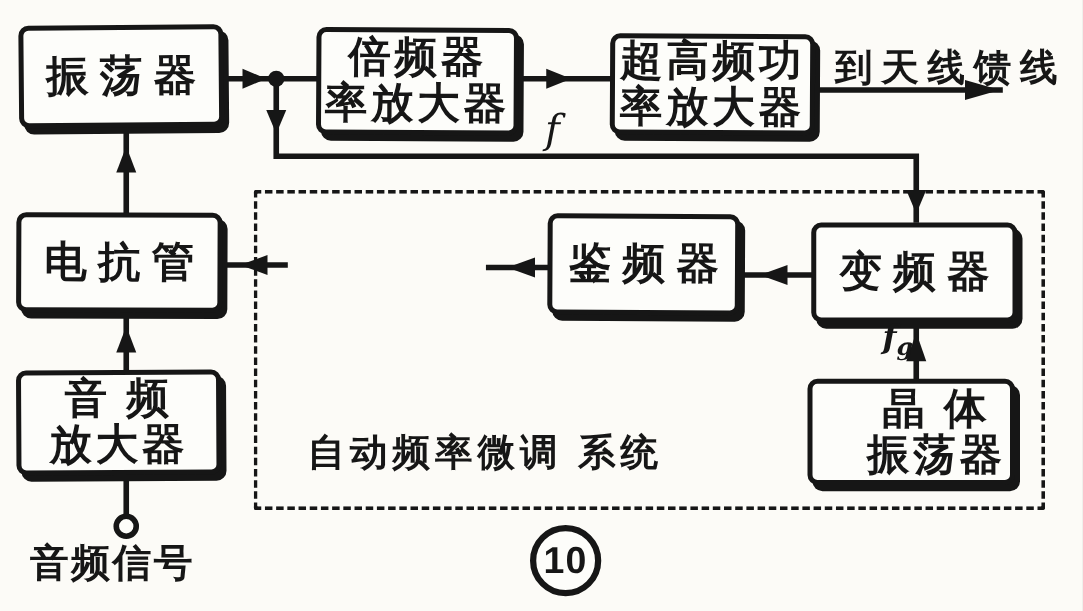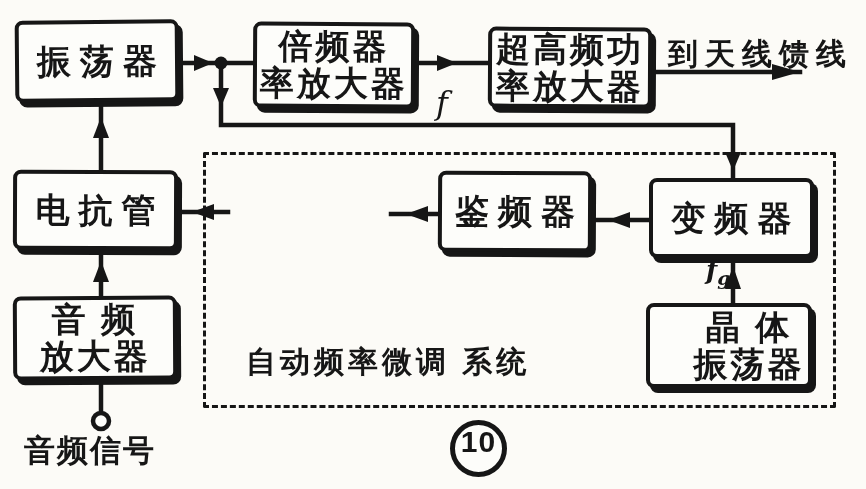--- a/index.html
+++ b/index.html
@@ -89,26 +89,26 @@
     font-size: 26px;
     font-weight: 700;
   }
   .fg-label sub {
     font-size: 19px;
     line-height: 0;
   }
   .figure-number-circle {
     position: absolute;
     box-sizing: border-box;
-    left: 450px; top: 420px;
+    left: 424px; top: 420px;
     width: 57px; height: 57px;
     border: 5px solid #161616;
     border-radius: 50%;
     display: flex;
-    align-items: flex-start;
+    align-items: center;
     justify-content: center;
     font-size: 30px;
     font-weight: 600;
     letter-spacing: 1px;
     color: #161616;
     background: #fdfdfa;
   }
 </style>
 </head>
 <body>

